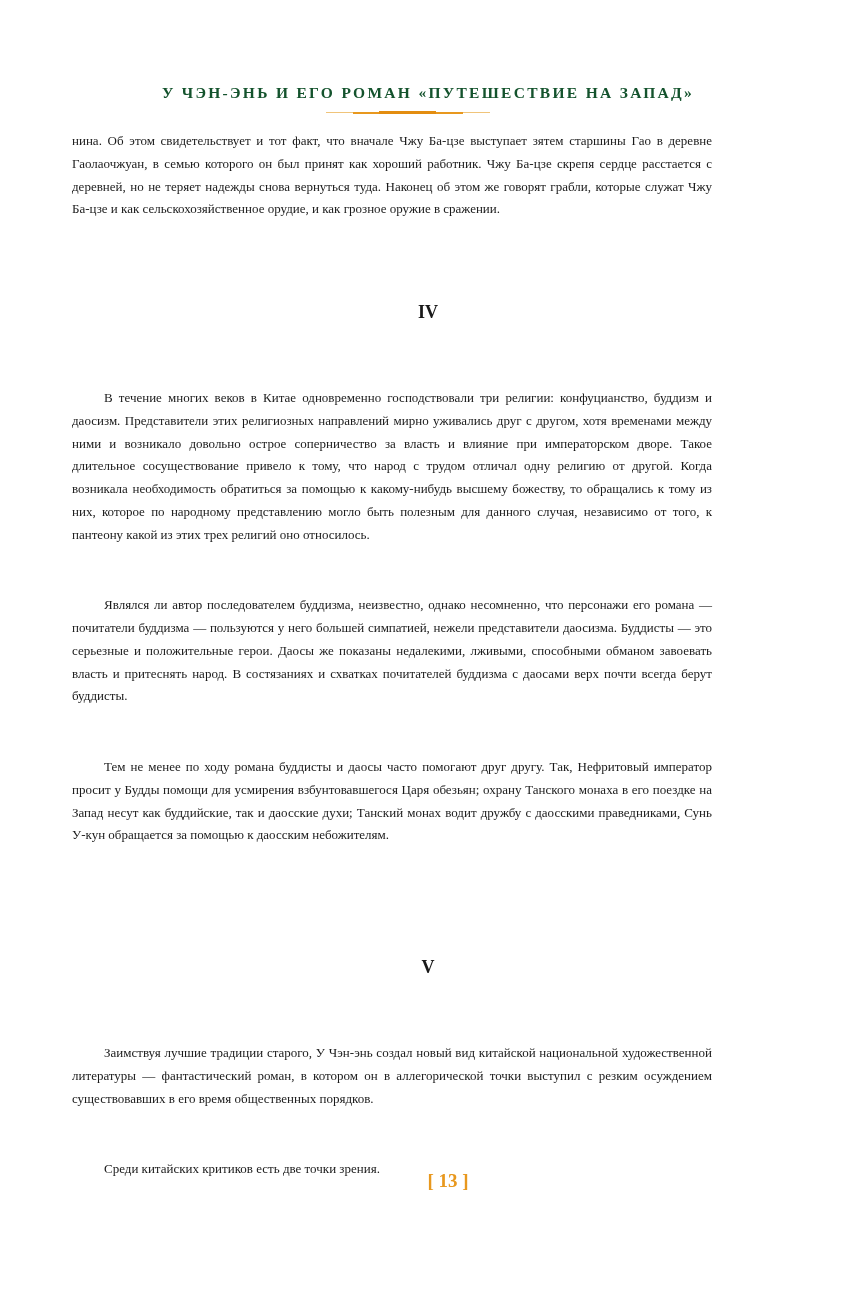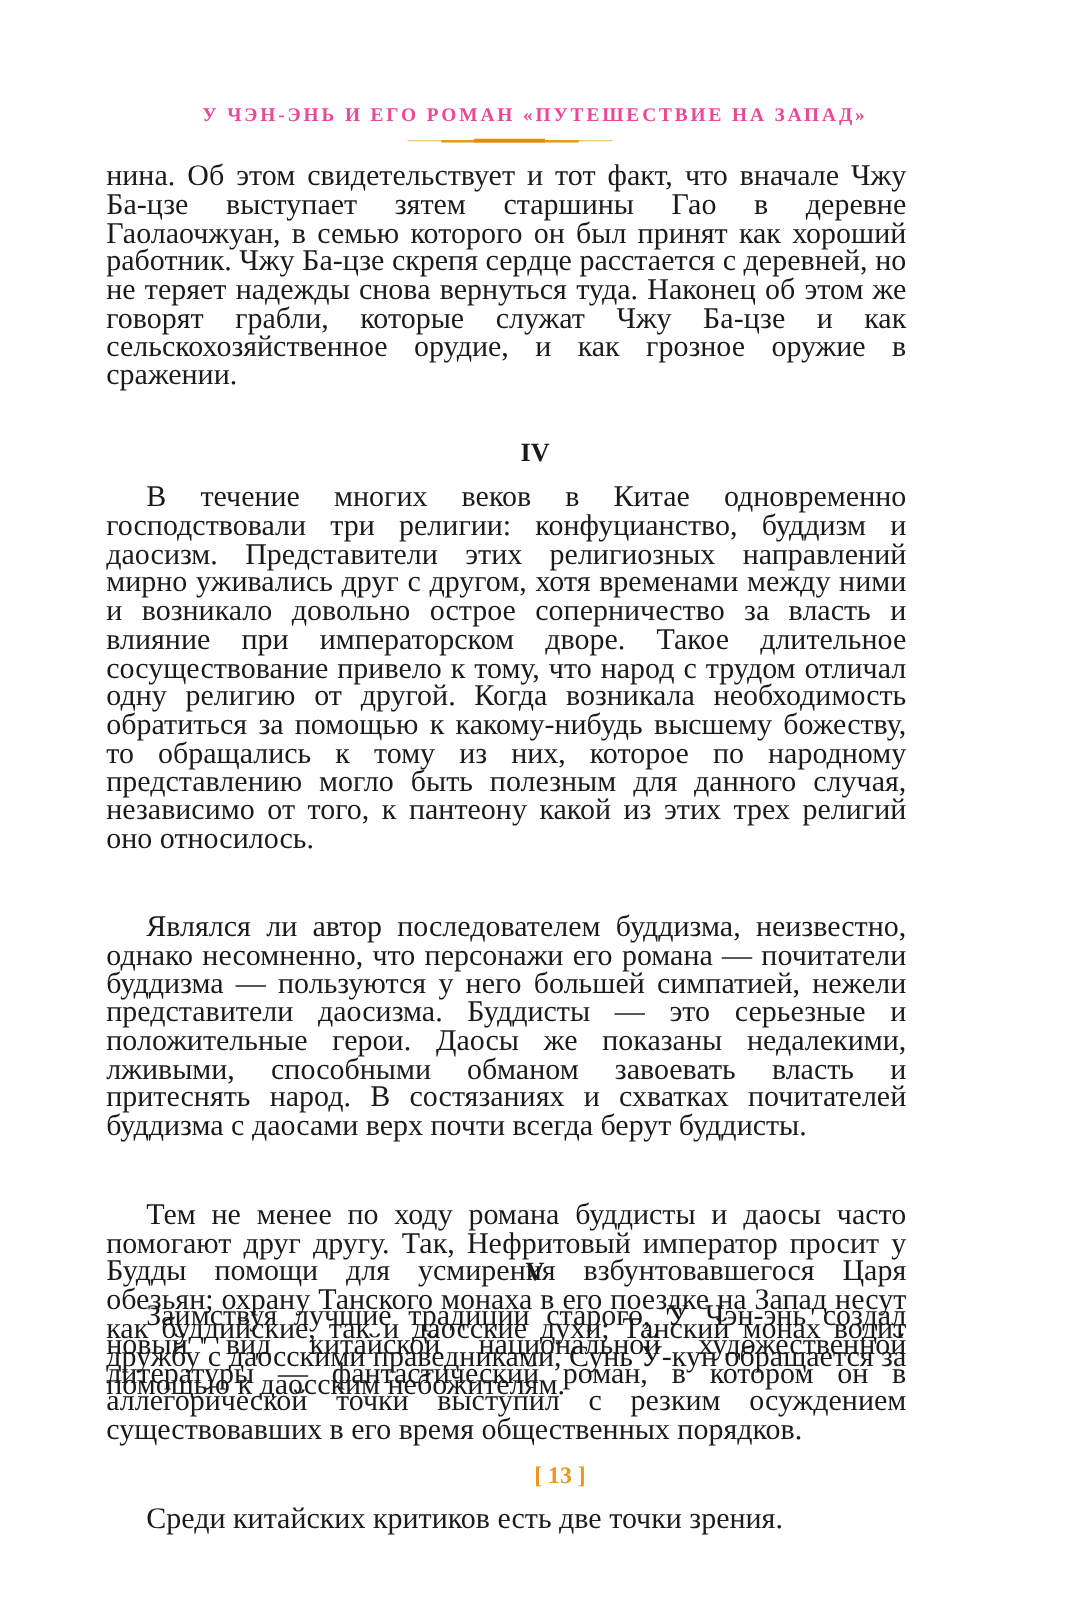--- a/index.html
+++ b/index.html
@@ -1,30 +1,30 @@
 <!DOCTYPE html>
 <html><head>
 <meta charset="utf-8">
 <style>
   html, body { margin: 0; padding: 0; background: #ffffff; }
   body { width: 856px; height: 1299px; position: relative; overflow: hidden;
          font-family: "Liberation Serif", "DejaVu Serif", serif; color: #1a1a1a; }
   .running-head { position: absolute; top: 84px; left: 0; width: 856px; text-align: center;
                   font-family: "Liberation Serif", serif; font-weight: bold; font-size: 15.5px;
-                  letter-spacing: 2.3px; color: #ec4899; }
+                  letter-spacing: 2.3px; color: #14532d; }
   .ornament { position: absolute; top: 111px; left: 326px; width: 164px; height: 4px; }
   .ornament .thin { position: absolute; top: 1px; left: 0; width: 164px; height: 1px; background: #f0c47a; }
   .ornament .mid { position: absolute; top: 0.5px; left: 27px; width: 110px; height: 2px; background: #e8981e; }
   .ornament .thick { position: absolute; top: 0; left: 53px; width: 57px; height: 3px; background: #e38d10; }
-  .text { position: absolute; left: 85px; width: 640px; font-size: 24px; line-height: 22.75px;
+  .text { position: absolute; left: 72px; width: 640px; font-size: 13px; line-height: 22.75px;
           text-align: justify; }
   .text p { margin: 0; text-indent: 0; }
   .text p.indent { text-indent: 32px; margin-top: 48px; }
   .heading { position: absolute; left: 0; width: 856px; text-align: center; font-weight: bold;
-             font-size: 21px; margin-top: 48px; }
+             font-size: 18px; }
   .page-number { position: absolute; top: 1170px; left: 0; width: 856px; text-align: center;
                  font-weight: bold; font-size: 19px; color: #e8981e; margin-left: 20px; }
 </style>
 </head>
 <body>
 
 <div class="running-head">У ЧЭН-ЭНЬ И ЕГО РОМАН «ПУТЕШЕСТВИЕ НА ЗАПАД»</div>
 <div class="ornament">
   <div class="thin"></div>
   <div class="mid"></div>

